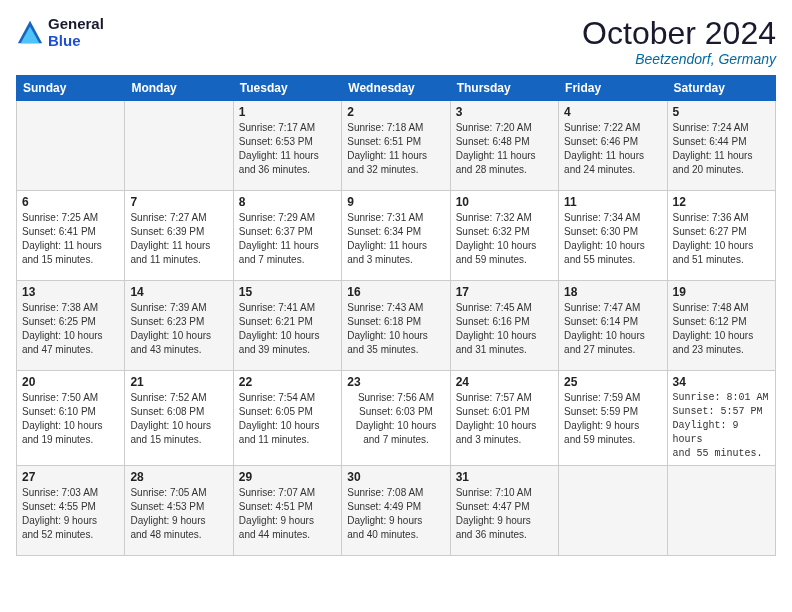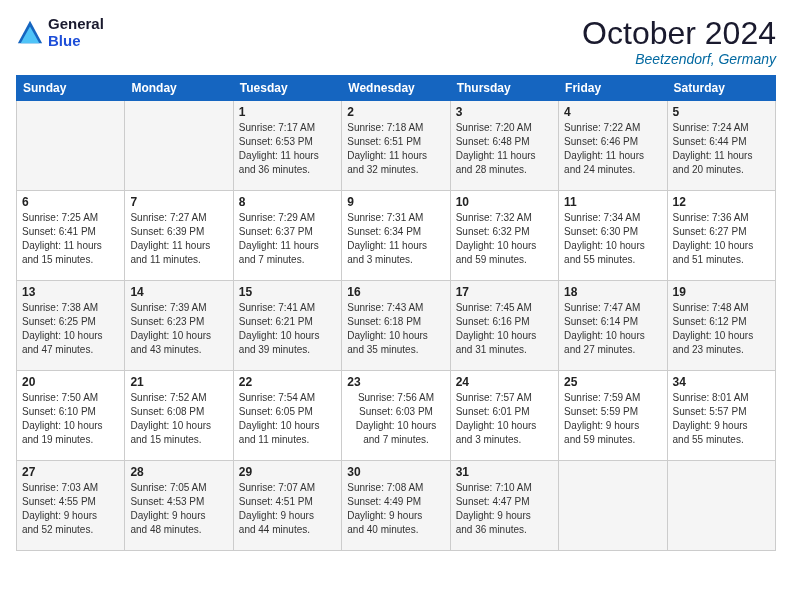--- a/index.html
+++ b/index.html
@@ -299,21 +299,21 @@
         </td>
         <td>
           <span class="day-number">25</span>
           <div class="day-info" style="white-space: pre-line;">Sunrise: 7:59 AM
 Sunset: 5:59 PM
 Daylight: 9 hours
 and 59 minutes.</div>
         </td>
         <td>
           <span class="day-number">34</span>
-          <div class="day-info" style="white-space: pre-line;">Sunrise: 8:01 AM
+          <div class="day-info" style="white-space: pre-line; font-family: Liberation Mono, monospace;">Sunrise: 8:01 AM
 Sunset: 5:57 PM
 Daylight: 9 hours
 and 55 minutes.</div>
         </td>
       </tr>
       <tr>
         <td>
           <span class="day-number">27</span>
           <div class="day-info" style="white-space: pre-line;">Sunrise: 7:03 AM
 Sunset: 4:55 PM

